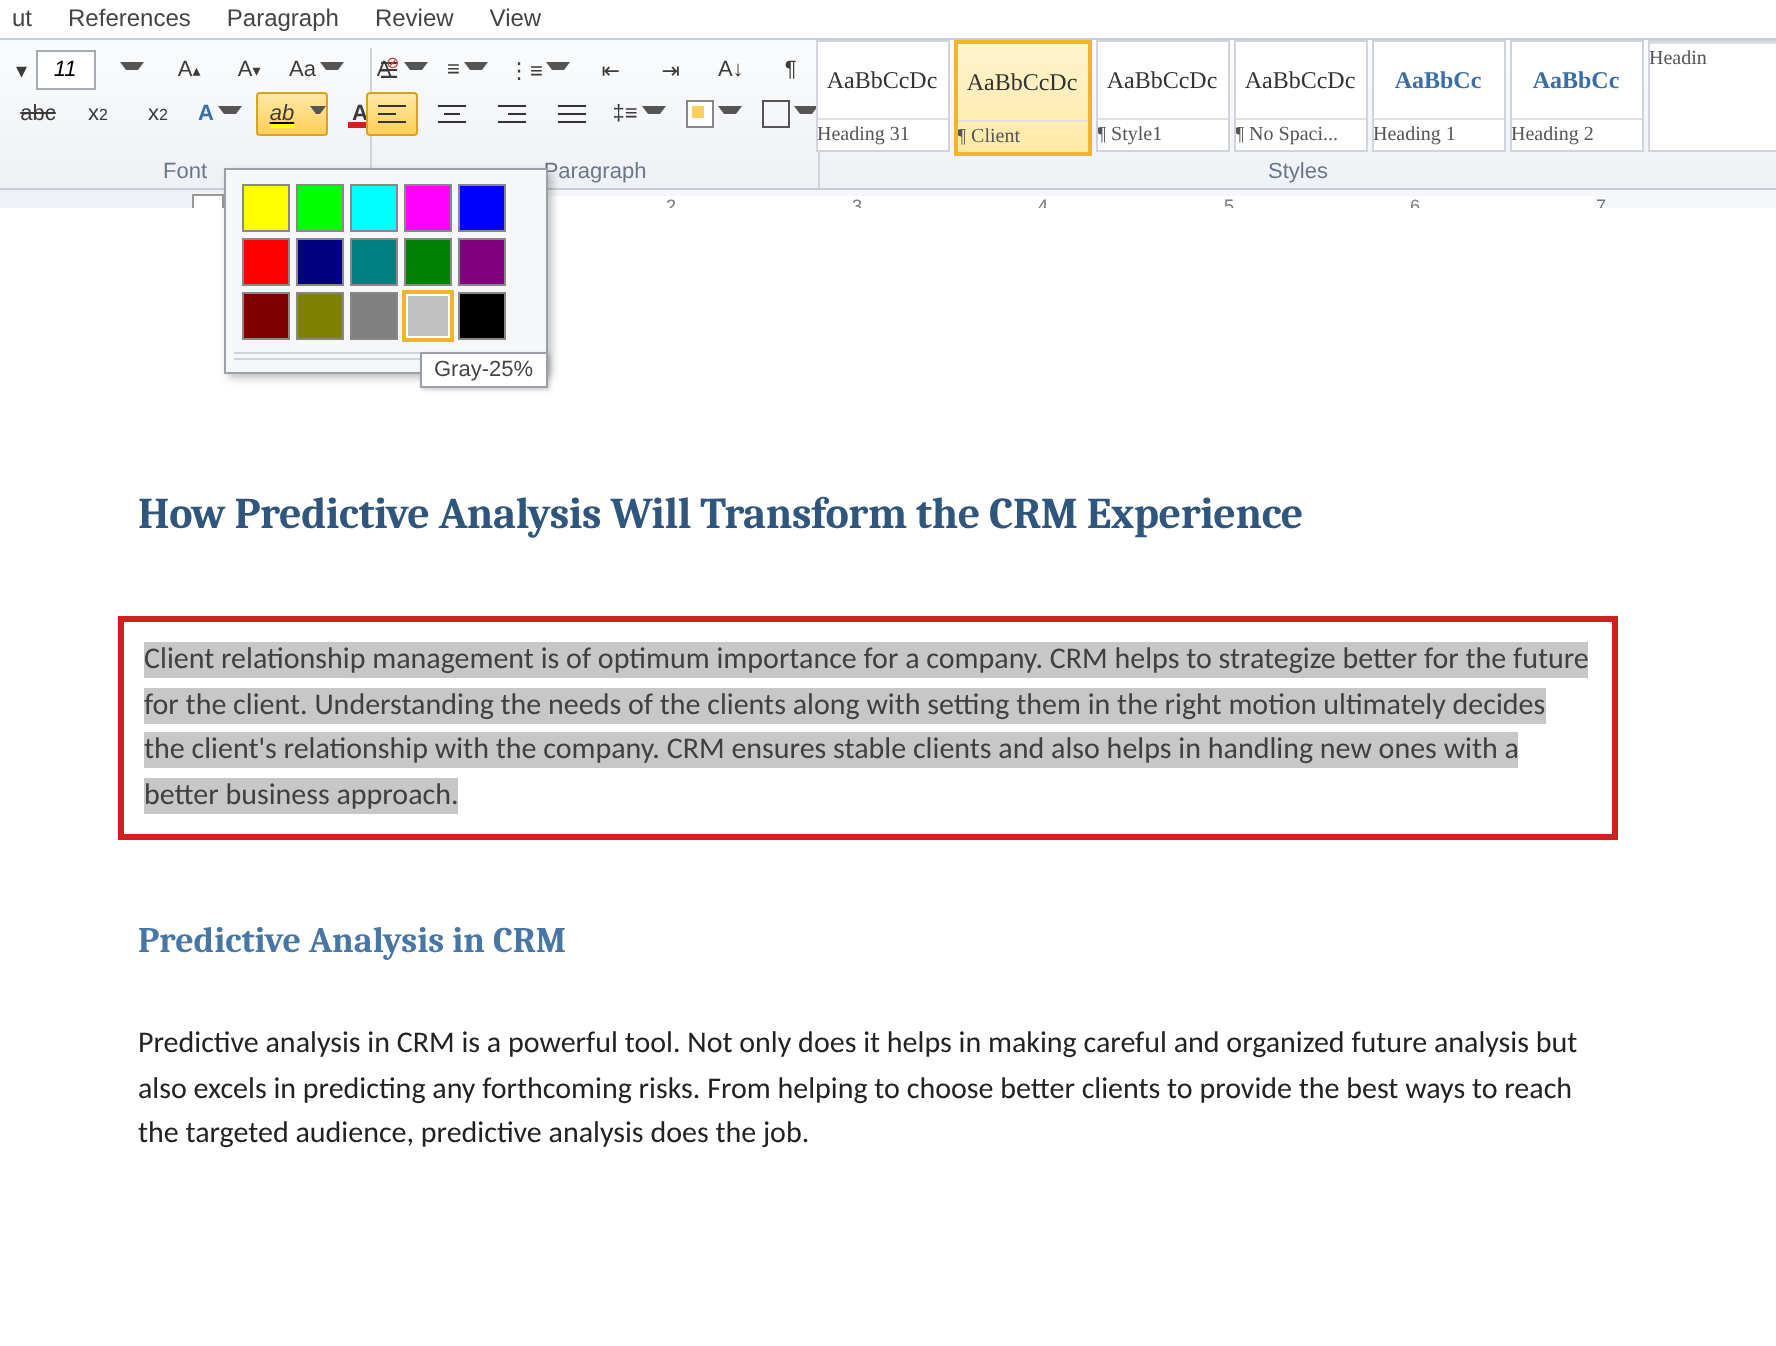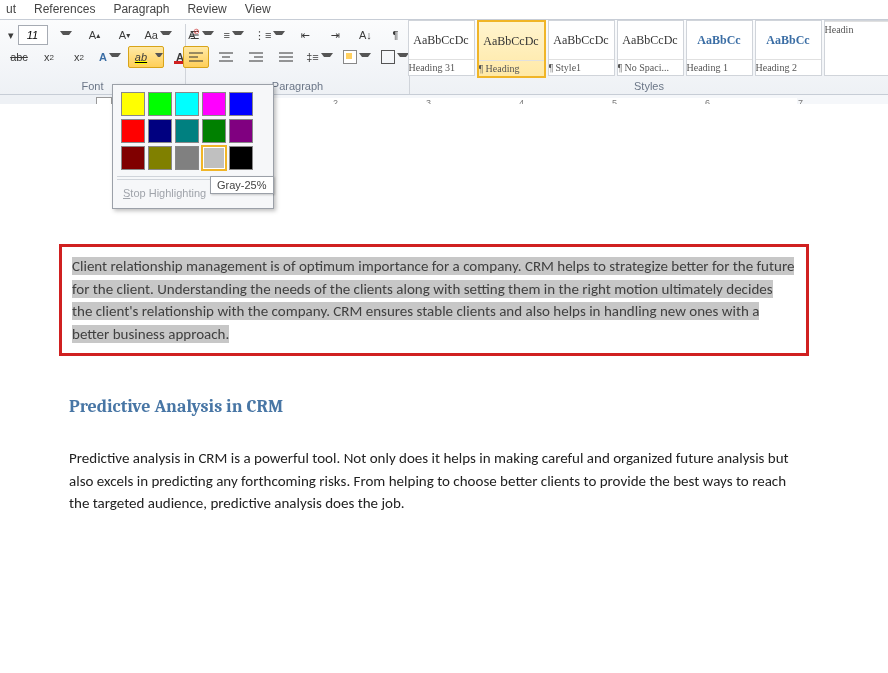--- a/index.html
+++ b/index.html
@@ -318,21 +318,21 @@
 
   <div class="group" style="flex:1; border-right:none;">
     <div class="styles-gallery">
 
     <div class="style-item">
           <div class="style-preview">AaBbCcDc</div>
           <div class="style-caption">Heading 31</div>
         </div>
         <div class="style-item selected">
           <div class="style-preview">AaBbCcDc</div>
-          <div class="style-caption">¶ Heading</div>
+          <div class="style-caption">¶ Client</div>
         </div>
         <div class="style-item">
           <div class="style-preview">AaBbCcDc</div>
           <div class="style-caption">¶ Style1</div>
         </div>
         <div class="style-item">
           <div class="style-preview">AaBbCcDc</div>
           <div class="style-caption">¶ No Spaci...</div>
         </div>
         <div class="style-item">
@@ -382,27 +382,25 @@
       <div class="color-cell" style="background: rgb(0, 128, 0);"></div>
       <div class="color-cell" style="background: rgb(128, 0, 128);"></div>
       <div class="color-cell" style="background: rgb(128, 0, 0);"></div>
       <div class="color-cell" style="background: rgb(128, 128, 0);"></div>
       <div class="color-cell" style="background: rgb(128, 128, 128);"></div>
       <div class="color-cell hovered" style="background: rgb(192, 192, 192);"></div>
       <div class="color-cell" style="background: rgb(0, 0, 0);"></div>
     </div>
   <div class="sep"></div>
   <div class="sep"></div>
-  <div class="dropdown-row disabled">
-    <span><span class="under">S</span><span>top Highlighting</span></span>
-  </div>
 </div>
 <div class="tooltip">Gray-25%</div>
 
 <div class="doc-area">
   <div class="doc-page">
+    <h1 class="h-title">How Predictive Analysis Will Transform the CRM Experience</h1>
     <div class="callout">
       <p class="para" style="margin:0;"><span class="highlighted">Client relationship management is of optimum importance for a company. CRM helps to strategize better for the future for the client. Understanding the needs of the clients along with setting them in the right motion ultimately decides the client's relationship with the company. CRM ensures stable clients and also helps in handling new ones with a better business approach.</span></p>
     </div>
     <h2 class="h-sub">Predictive Analysis in CRM</h2>
     <p class="para">Predictive analysis in CRM is a powerful tool. Not only does it helps in making careful and organized future analysis but also excels in predicting any forthcoming risks. From helping to choose better clients to provide the best ways to reach the targeted audience, predictive analysis does the job.</p>
   </div>
 </div>
 
 </body></html>

